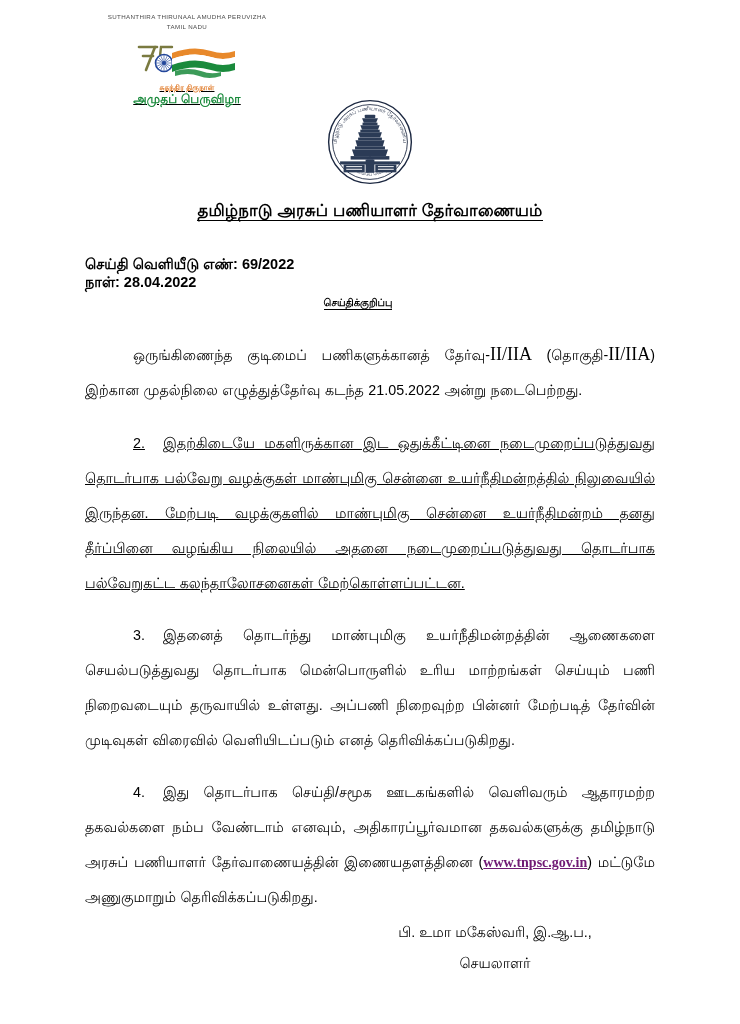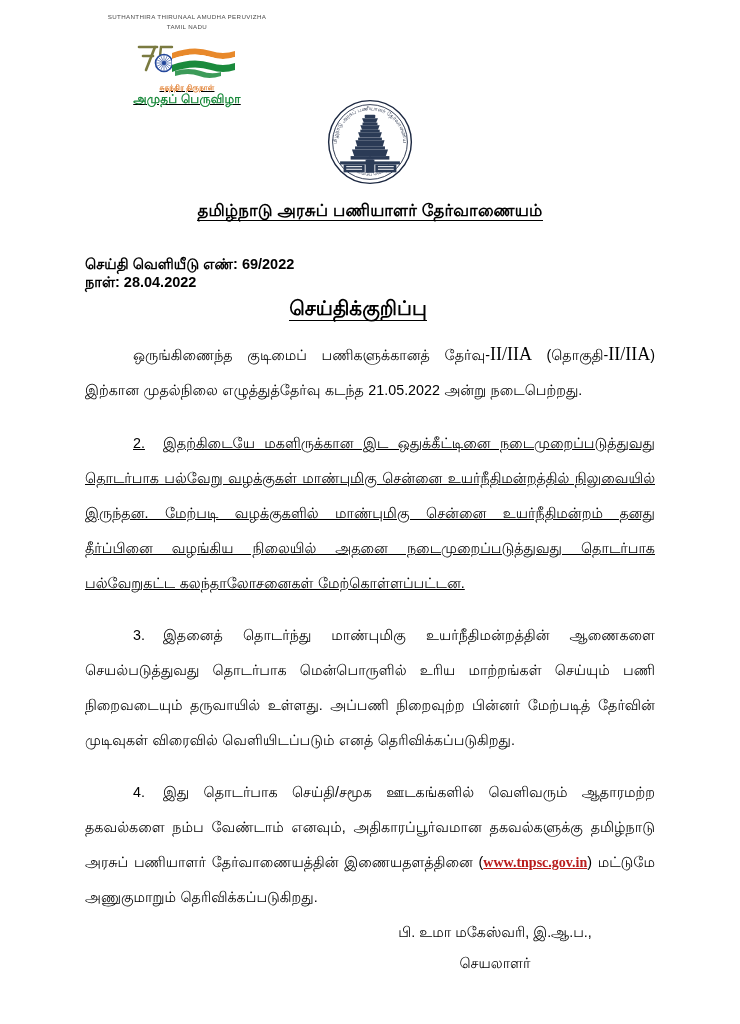--- a/index.html
+++ b/index.html
@@ -96,21 +96,21 @@
     font-weight: bold;
   }
 
   
   .section-heading {
     position: absolute;
     left: 0;
     top: 297px;
     width: 716px;
     text-align: center;
-    font-size: 20px;
+    font-size: 10px;
     font-weight: bold;
   }
   .section-heading span {
     border-bottom: 1.3px solid #000;
     padding-bottom: 1px;
   }
 
   
   .body-area {
     position: absolute;
@@ -133,21 +133,21 @@
   .para.p3 { margin-bottom: 17px; }
 
   .num-label { margin-right: 18px; }
 
   .roman {
     font-family: "Liberation Serif", serif;
     font-size: 18px;
   }
 
   .link {
-    color: #b91c1c;
+    color: #701a75;
     text-decoration: underline;
     font-family: "Liberation Serif", serif;
     font-weight: bold;
     font-size: 14px;
   }
 
   
   .signature {
     position: absolute;
     left: 330px;

